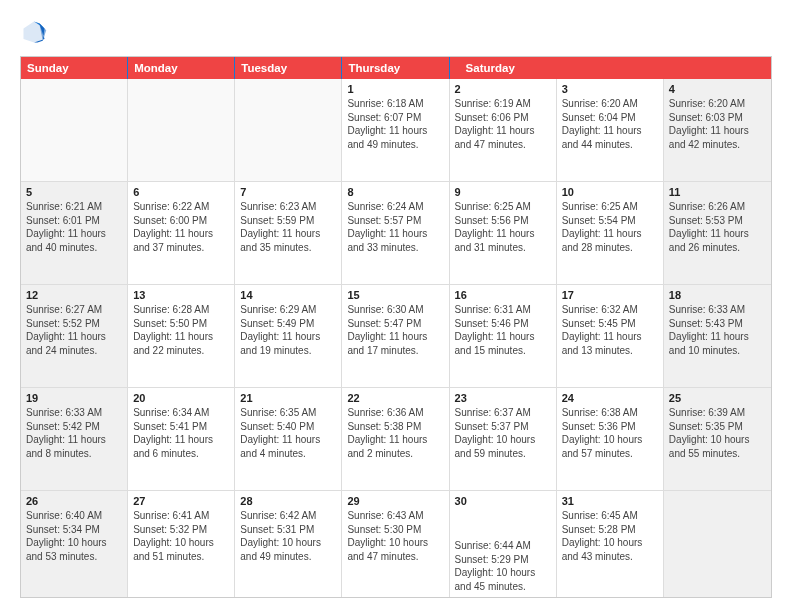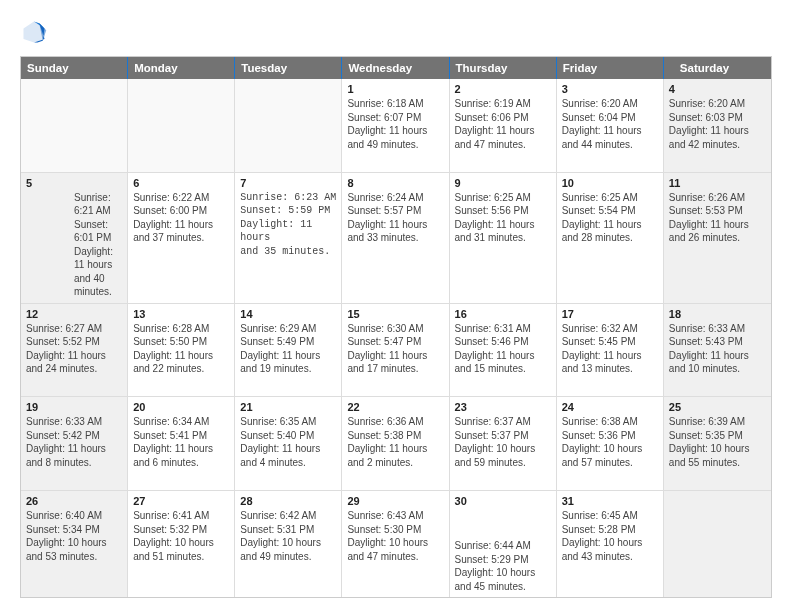--- a/index.html
+++ b/index.html
@@ -54,21 +54,21 @@
     }
     .calendar {
       flex: 1;
       display: flex;
       flex-direction: column;
       border: 1px solid #ccc;
     }
     .cal-header {
       display: grid;
       grid-template-columns: repeat(7, 1fr);
-      background: #737373;
+      background: #ef4444;
     }
     .cal-header-cell {
       color: #fff;
       font-size: 11.5px;
       font-weight: bold;
       padding: 5px 6px;
       text-align: left;
       border-right: 1px solid #1976d2;
     }
     .cal-header-cell:last-child { border-right: none; margin-left: 10px; }
@@ -129,23 +129,21 @@
       <div class="month-title"></div>
       <div class="subtitle"></div>
     </div>
   </div>
 
   <div class="calendar">
     <div class="cal-header">
     <div class="cal-header-cell">Sunday</div>
         <div class="cal-header-cell">Monday</div>
         <div class="cal-header-cell">Tuesday</div>
-        <div class="cal-header-cell">Wednesday</div>
         <div class="cal-header-cell">Thursday</div>
-        <div class="cal-header-cell">Friday</div>
         <div class="cal-header-cell">Saturday</div>
       </div>
     <div class="cal-body">
     <div class="cal-row">
           <div class="cal-cell empty"></div>
           <div class="cal-cell empty"></div>
           <div class="cal-cell empty"></div>
           <div class="cal-cell">
             <div class="day-num">1</div>
             <div class="cell-text" style="white-space: pre-line;">Sunrise: 6:18 AM
@@ -171,35 +169,35 @@
             <div class="day-num">4</div>
             <div class="cell-text" style="white-space: pre-line;">Sunrise: 6:20 AM
 Sunset: 6:03 PM
 Daylight: 11 hours
 and 42 minutes.</div>
           </div>
         </div>
         <div class="cal-row">
           <div class="cal-cell shaded">
             <div class="day-num">5</div>
-            <div class="cell-text" style="white-space: pre-line; margin-left: 48px;">Sunrise: 6:21 AM
+            <div class="cell-text" style="white-space: pre-line;">Sunrise: 6:21 AM
 Sunset: 6:01 PM
 Daylight: 11 hours
 and 40 minutes.</div>
           </div>
           <div class="cal-cell">
             <div class="day-num">6</div>
             <div class="cell-text" style="white-space: pre-line;">Sunrise: 6:22 AM
 Sunset: 6:00 PM
 Daylight: 11 hours
 and 37 minutes.</div>
           </div>
           <div class="cal-cell">
             <div class="day-num">7</div>
-            <div class="cell-text" style="white-space: pre-line; font-family: Liberation Mono, monospace;">Sunrise: 6:23 AM
+            <div class="cell-text" style="white-space: pre-line;">Sunrise: 6:23 AM
 Sunset: 5:59 PM
 Daylight: 11 hours
 and 35 minutes.</div>
           </div>
           <div class="cal-cell">
             <div class="day-num">8</div>
             <div class="cell-text" style="white-space: pre-line;">Sunrise: 6:24 AM
 Sunset: 5:57 PM
 Daylight: 11 hours
 and 33 minutes.</div>

